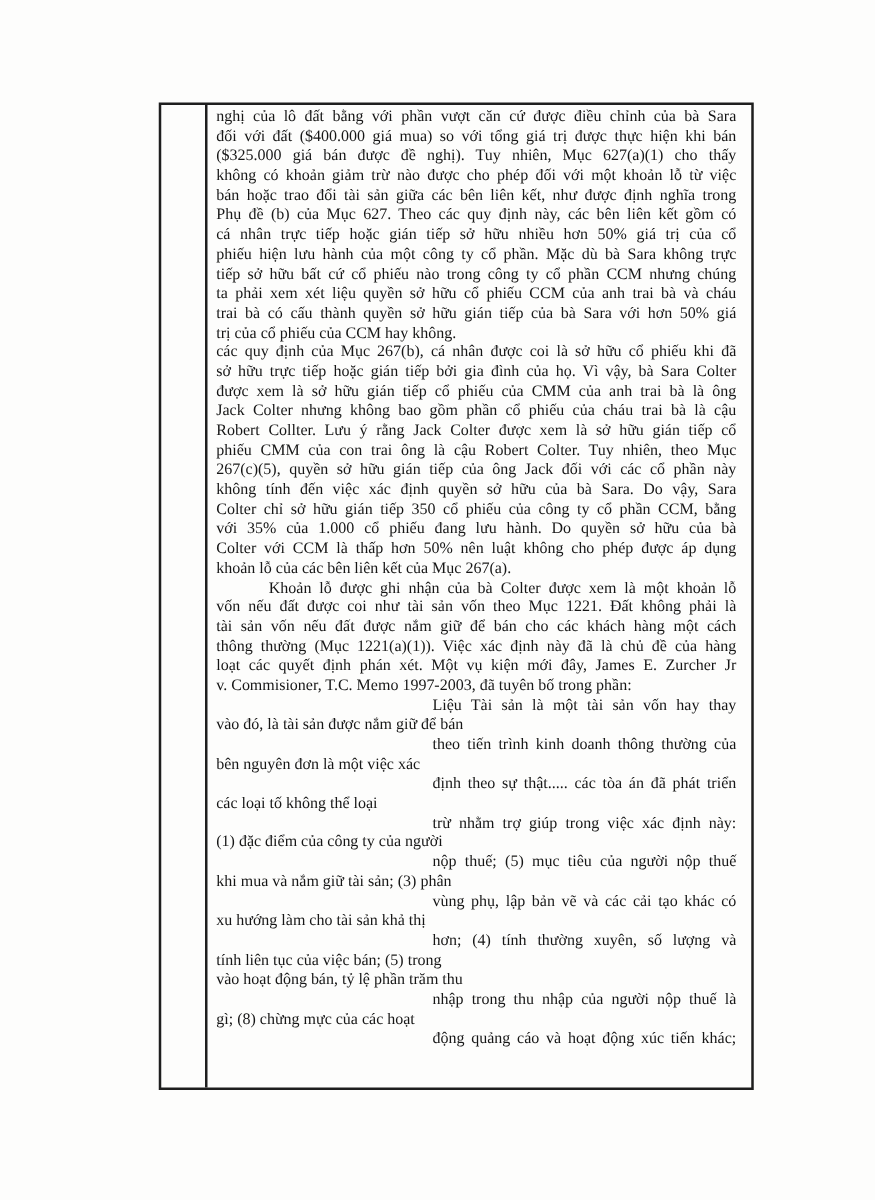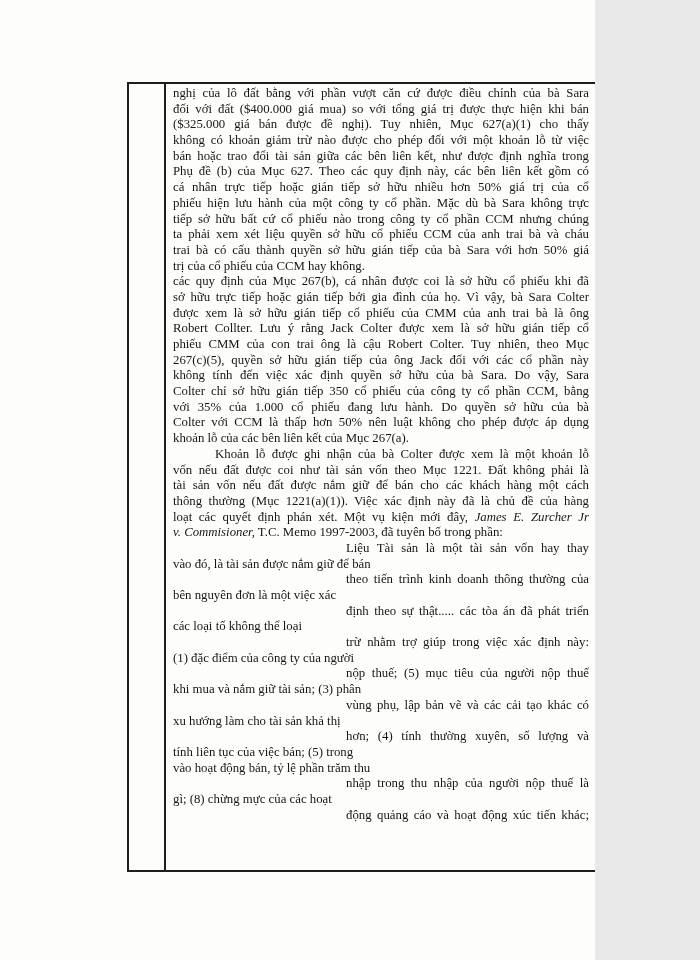--- a/index.html
+++ b/index.html
@@ -1,18 +1,18 @@
 <!DOCTYPE html>
 <html><head>
 <meta charset="utf-8">
 <style>
   html,body{margin:0;padding:0;background:#e9e9e9;}
   .page{
     position:relative;
-    width:595px;height:960px;
+    width:700px;height:960px;
     background:#fdfdfc;
     font-family:"Liberation Serif", serif;
     color:#161616;
     overflow:hidden;
   }
   .cell-table{
     position:absolute;
     left:127px;top:82px;
     width:476px;height:790px;
     border:2px solid #1e1e1e;
@@ -38,21 +38,21 @@
   .line{
     text-align:justify;
     text-align-last:justify;
   }
   .line.plain, .line.last{
     text-align:left;
     text-align-last:left;
   }
   .line.indent{padding-left:173px;}
   .line.first-indent{text-indent:42px;}
-  .it{font-style:italic;margin-top:29px;}
+  .it{margin-top:29px;}
 </style>
 </head>
 <body>
 
 <div class="page">
   <div class="cell-table">
     <div class="stub"></div>
     <div class="textcol">
         <div class="para">
           <div class="line"><span>nghị của lô đất bằng với phần vượt căn cứ được điều chỉnh của bà Sara</span></div>
@@ -65,20 +65,21 @@
           <div class="line"><span>phiếu hiện lưu hành của một công ty cổ phần. Mặc dù bà Sara không trực</span></div>
           <div class="line"><span>tiếp sở hữu bất cứ cổ phiếu nào trong công ty cổ phần CCM nhưng chúng</span></div>
           <div class="line"><span>ta phải xem xét liệu quyền sở hữu cổ phiếu CCM của anh trai bà và cháu</span></div>
           <div class="line"><span>trai bà có cấu thành quyền sở hữu gián tiếp của bà Sara với hơn 50% giá</span></div>
           <div class="line last"><span>trị của cổ phiếu của CCM hay không.</span></div>
         </div>
         <div class="para">
           <div class="line"><span>các quy định của Mục 267(b), cá nhân được coi là sở hữu cổ phiếu khi đã</span></div>
           <div class="line"><span>sở hữu trực tiếp hoặc gián tiếp bởi gia đình của họ. Vì vậy, bà Sara Colter</span></div>
           <div class="line"><span>được xem là sở hữu gián tiếp cổ phiếu của CMM của anh trai bà là ông</span></div>
+          <div class="line"><span>Jack Colter nhưng không bao gồm phần cổ phiếu của cháu trai bà là cậu</span></div>
           <div class="line"><span>Robert Collter. Lưu ý rằng Jack Colter được xem là sở hữu gián tiếp cổ</span></div>
           <div class="line"><span>phiếu CMM của con trai ông là cậu Robert Colter. Tuy nhiên, theo Mục</span></div>
           <div class="line"><span>267(c)(5), quyền sở hữu gián tiếp của ông Jack đối với các cổ phần này</span></div>
           <div class="line"><span>không tính đến việc xác định quyền sở hữu của bà Sara. Do vậy, Sara</span></div>
           <div class="line"><span>Colter chỉ sở hữu gián tiếp 350 cổ phiếu của công ty cổ phần CCM, bằng</span></div>
           <div class="line"><span>với 35% của 1.000 cổ phiếu đang lưu hành. Do quyền sở hữu của bà</span></div>
           <div class="line"><span>Colter với CCM là thấp hơn 50% nên luật không cho phép được áp dụng</span></div>
           <div class="line last"><span>khoản lỗ của các bên liên kết của Mục 267(a).</span></div>
         </div>
         <div class="para">

